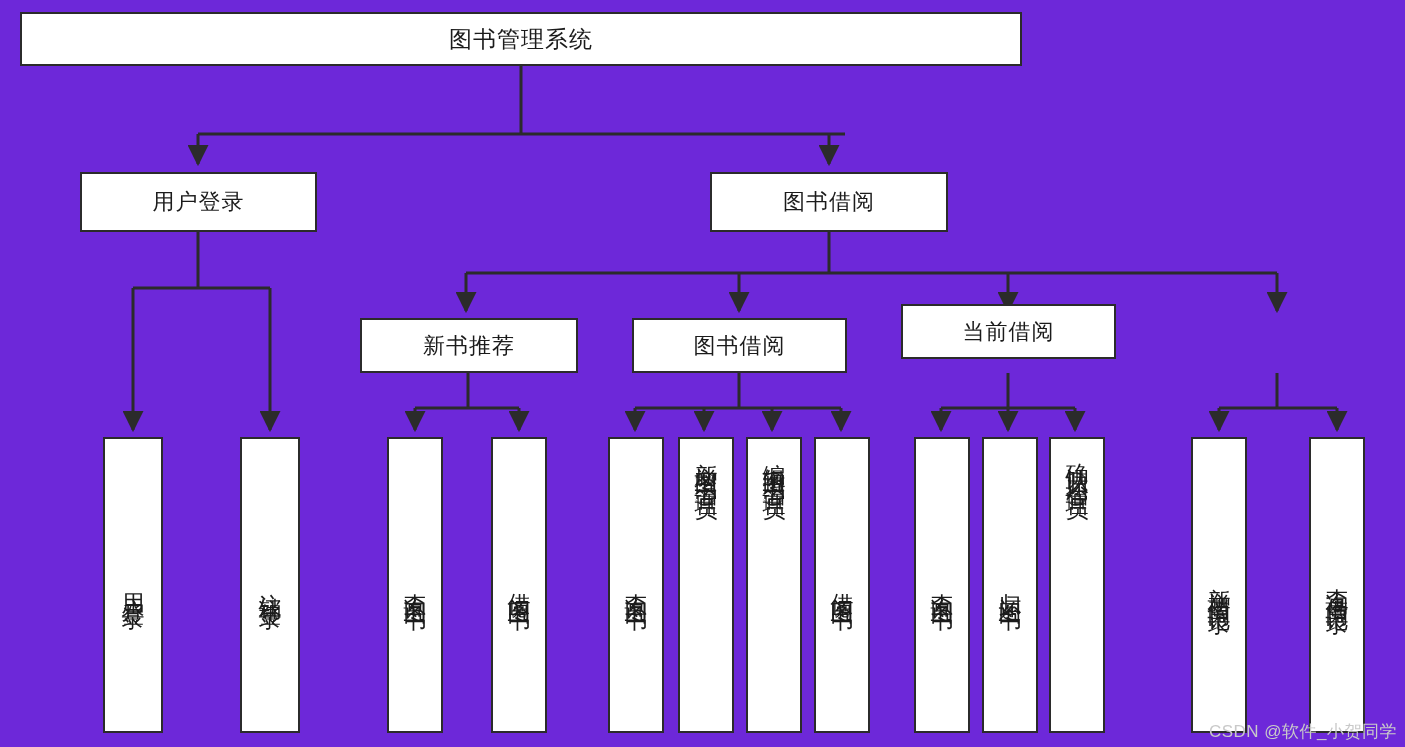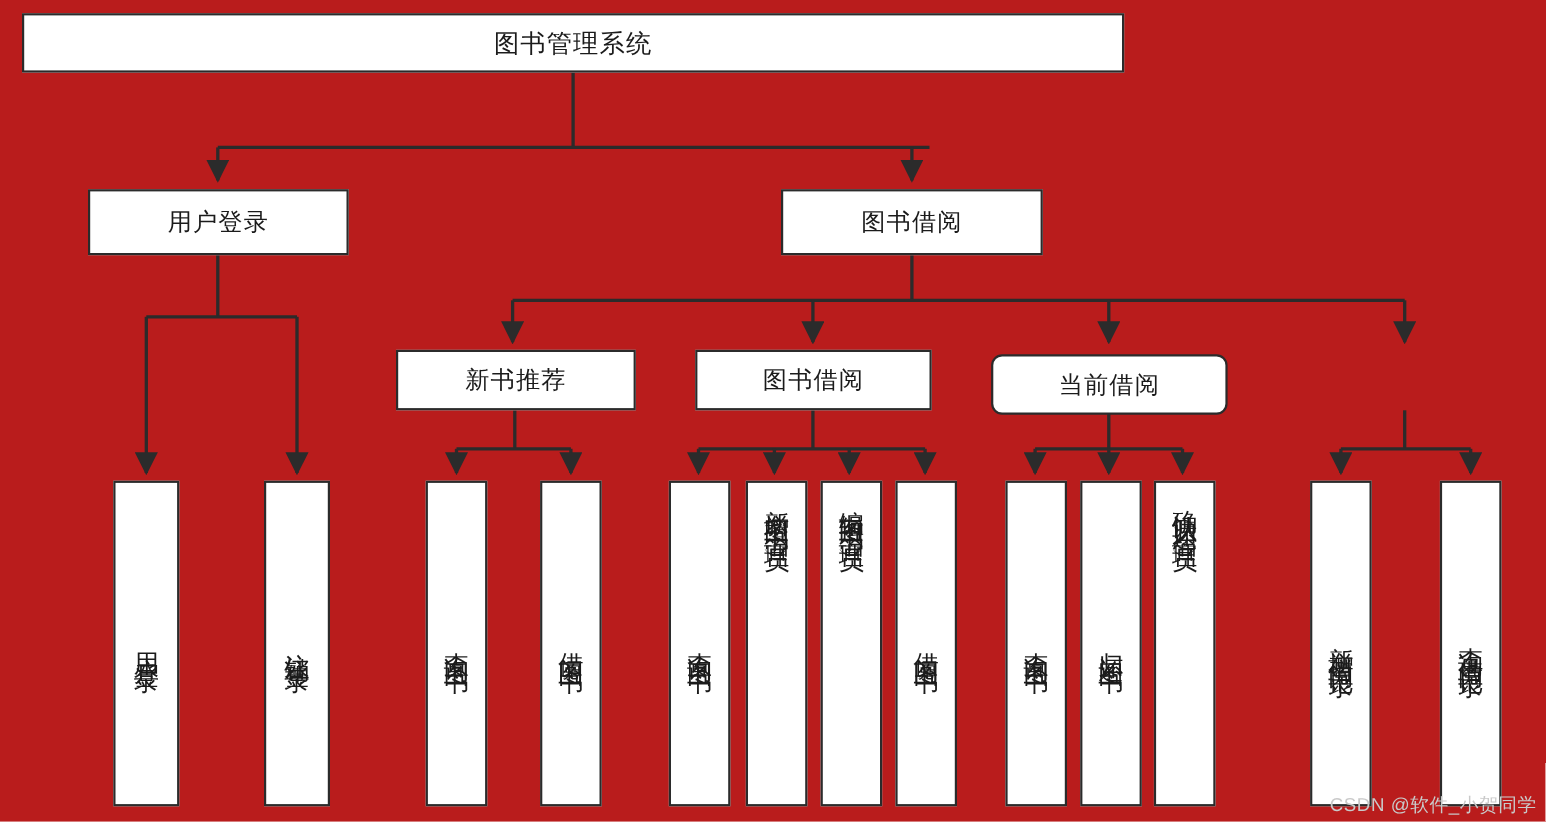--- a/index.html
+++ b/index.html
@@ -8,21 +8,21 @@
     padding: 0;
     background: #ffffff;
   }
   body {
     font-family: "Liberation Sans", "DejaVu Sans", sans-serif;
   }
   #canvas {
     position: relative;
     width: 1405px;
     height: 747px;
-    background: #b91c1c;
+    background: #6d28d9;
     overflow: hidden;
   }
   #edges {
     position: absolute;
     left: 0;
     top: 0;
     width: 1405px;
     height: 747px;
     pointer-events: none;
   }
@@ -141,21 +141,21 @@
   <div class="node horiz" style="left:710px; top:172px; width:238px; height:60px;">
     <span class="label">图书借阅</span>
   </div>
 
   <div class="node horiz" style="left:360px; top:318px; width:218px; height:55px;">
     <span class="label">新书推荐</span>
   </div>
   <div class="node horiz" style="left:632px; top:318px; width:215px; height:55px;">
     <span class="label">图书借阅</span>
   </div>
-  <div class="node horiz" style="left:901px; top:322px; width:215px; height:55px;border-radius:10px;">
+  <div class="node horiz" style="left:901px; top:304px; width:215px; height:55px;">
     <span class="label">当前借阅</span>
   </div>
 
   <div class="node vert centered" style="left:103px; top:437px; width:60px; height:296px;">
     <span class="label">用户登录</span>
   </div>
   <div class="node vert centered" style="left:240px; top:437px; width:60px; height:296px;">
     <span class="label">注销登录</span>
   </div>
 

